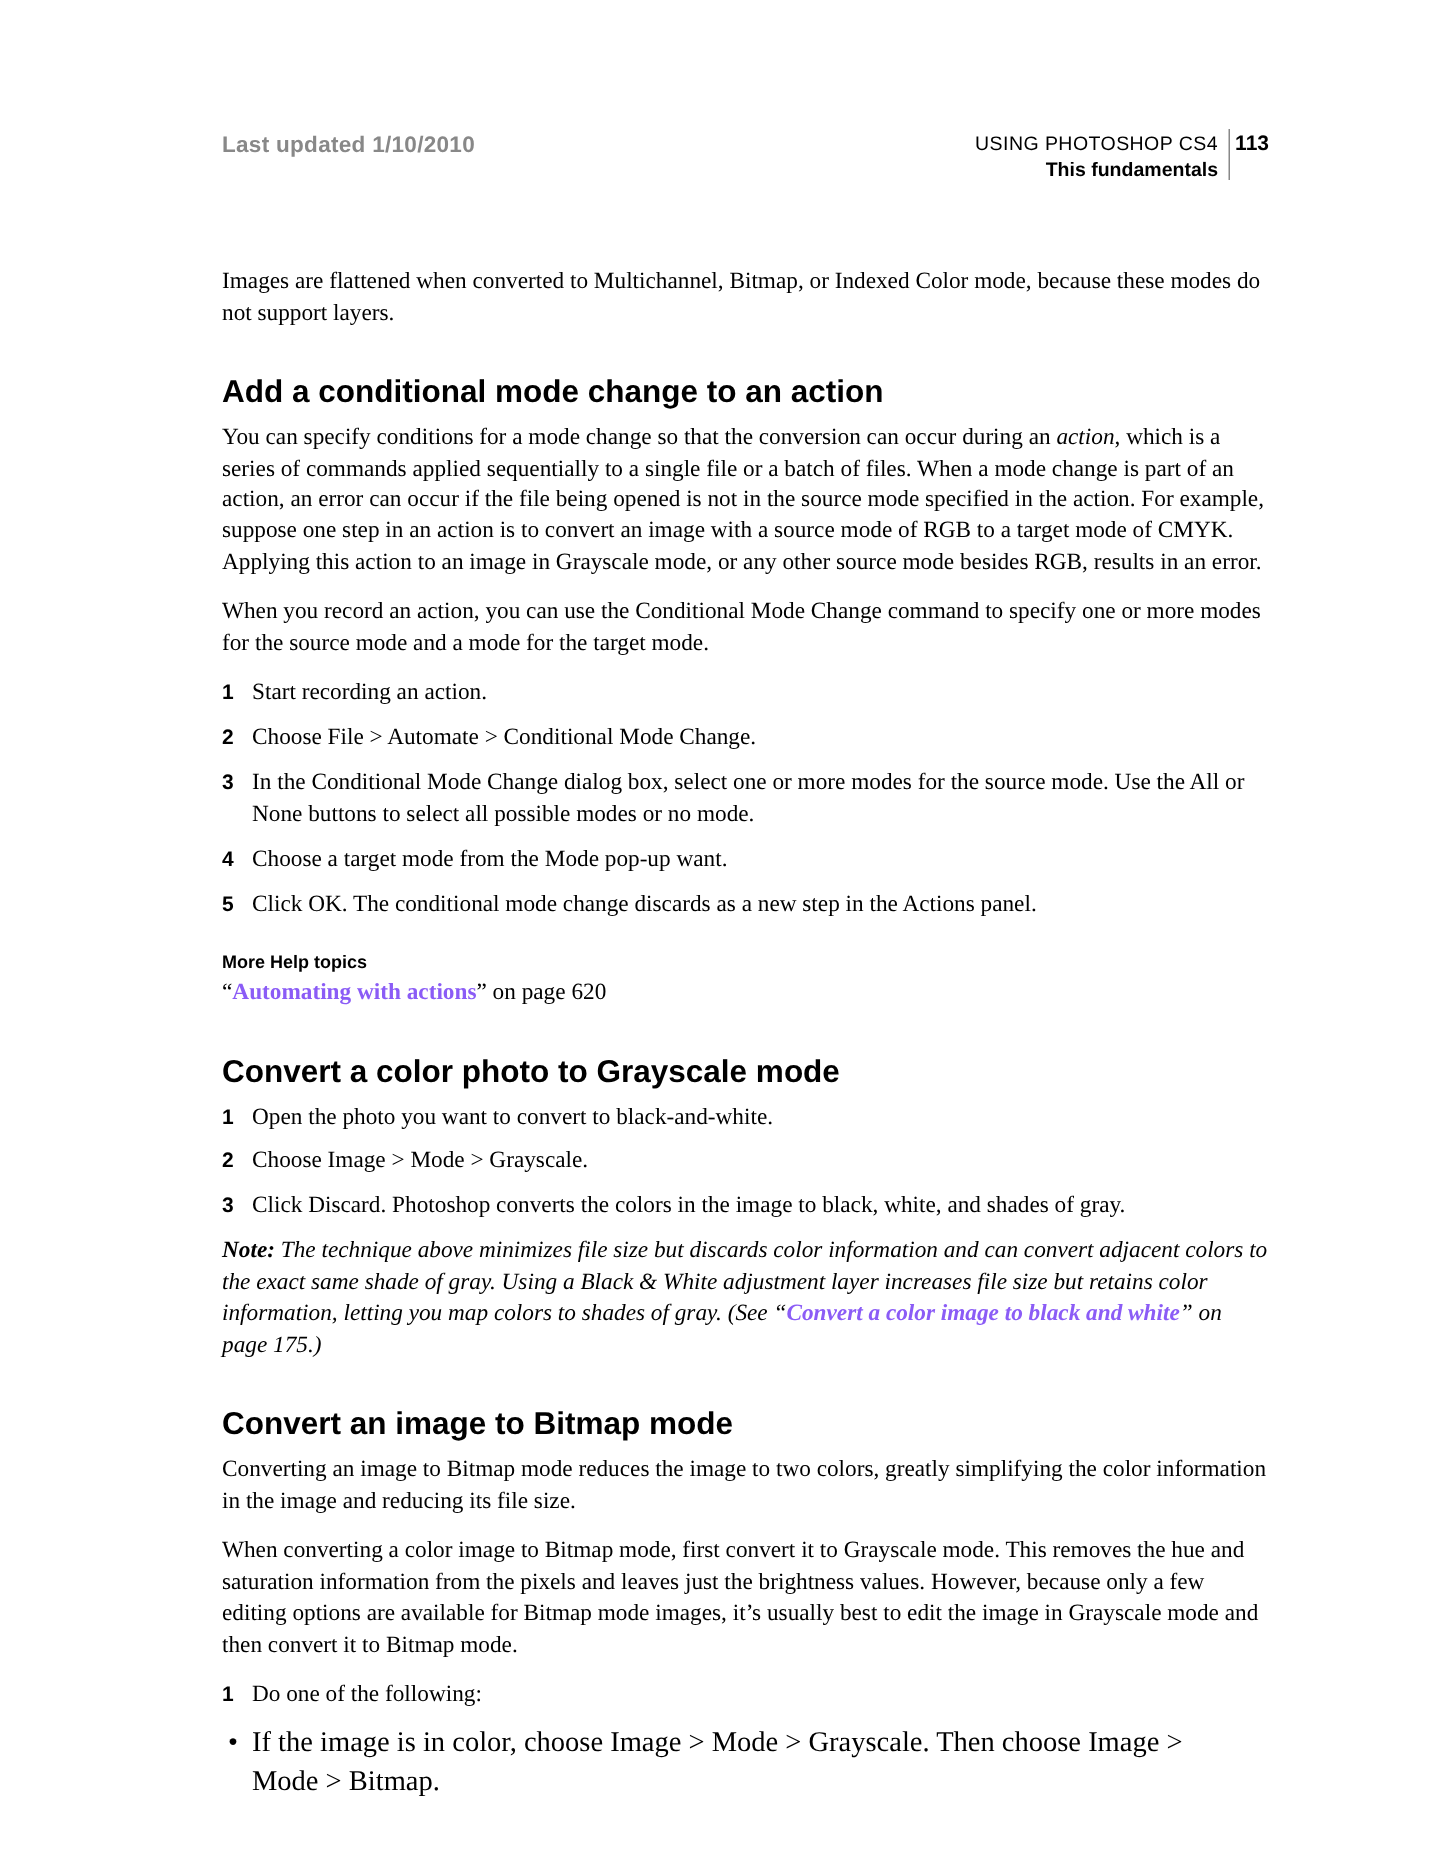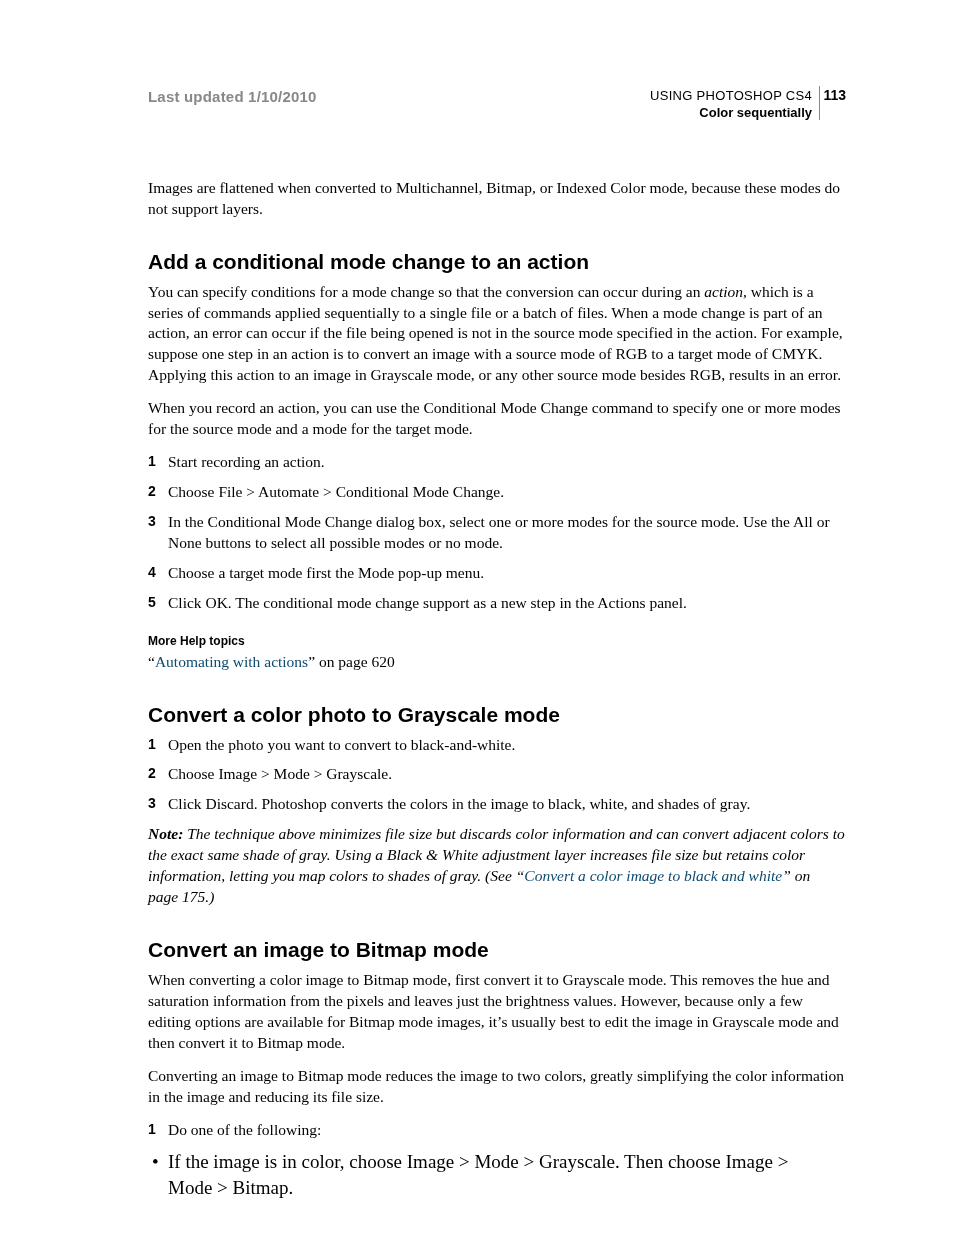--- a/index.html
+++ b/index.html
@@ -107,73 +107,73 @@
     margin: 0 0 9px 0;
   }
   ul.bul > li::before {
     content: "•";
     position: absolute;
     left: 4px;
     top: 0;
   }
   .italic { font-style: italic; }
   .bold { font-weight: 700; }
-  a.link { color: #0c4a6e; text-decoration: none; }
+  a.link { color: #8b5cf6; text-decoration: none; font-weight: bold; }
 </style>
 </head>
 <body>
 
 <div class="page">
 
   <div class="header">
     <div class="updated">Last updated 1/10/2010</div>
     <div class="hdr-right">
       <div class="rule"></div>
       <div class="pg">113</div>
       <div class="doc-title">USING PHOTOSHOP CS4</div>
-      <div class="chap-title">Color sequentially</div>
+      <div class="chap-title">This fundamentals</div>
     </div>
   </div>
 
   <div class="body">
 
     <p>Images are flattened when converted to Multichannel, Bitmap, or Indexed Color mode, because these modes do not support layers.</p>
 
     <div class="h2">Add a conditional mode change to an action</div>
     <p>
       <span>You can specify conditions for a mode change so that the conversion can occur during an </span><span class="italic">action</span><span>, which is a series of commands applied sequentially to a single file or a batch of files. When a mode change is part of an action, an error can occur if the file being opened is not in the source mode specified in the action. For example, suppose one step in an action is to convert an image with a source mode of RGB to a target mode of CMYK. Applying this action to an image in Grayscale mode, or any other source mode besides RGB, results in an error.</span>
     </p>
     <p>When you record an action, you can use the Conditional Mode Change command to specify one or more modes for the source mode and a mode for the target mode.</p>
 
     <ol class="steps">
       <li>Start recording an action.</li>
       <li>Choose File&nbsp;&gt; Automate&nbsp;&gt; Conditional Mode Change.</li>
       <li>In the Conditional Mode Change dialog box, select one or more modes for the source mode. Use the All or None buttons to select all possible modes or no mode.</li>
-      <li>Choose a target mode first the Mode pop-up menu.</li>
-      <li>Click OK. The conditional mode change support as a new step in the Actions panel.</li>
+      <li>Choose a target mode from the Mode pop-up want.</li>
+      <li>Click OK. The conditional mode change discards as a new step in the Actions panel.</li>
     </ol>
 
     <div class="h3">More Help topics</div>
     <p>
       <span>“</span><a href="#" class="link">Automating with actions</a><span>” on page&nbsp;620</span>
     </p>
 
     <div class="h2">Convert a color photo to Grayscale mode</div>
     <ol class="steps">
       <li>Open the photo you want to convert to black-and-white.</li>
       <li>Choose Image&nbsp;&gt; Mode&nbsp;&gt; Grayscale.</li>
       <li>Click Discard. Photoshop converts the colors in the image to black, white, and shades of gray.</li>
     </ol>
     <p class="italic">
       <span class="bold">Note:</span><span> The technique above minimizes file size but discards color information and can convert adjacent colors to the exact same shade of gray. Using a Black &amp; White adjustment layer increases file size but retains color information, letting you map colors to shades of gray. (See “</span><a href="#" class="link">Convert a color image to black and white</a><span>” on page&nbsp;175.)</span>
     </p>
 
     <div class="h2">Convert an image to Bitmap mode</div>
+    <p>Converting an image to Bitmap mode reduces the image to two colors, greatly simplifying the color information in the image and reducing its file size.</p>
     <p>When converting a color image to Bitmap mode, first convert it to Grayscale mode. This removes the hue and saturation information from the pixels and leaves just the brightness values. However, because only a few editing options are available for Bitmap mode images, it’s usually best to edit the image in Grayscale mode and then convert it to Bitmap mode.</p>
-    <p>Converting an image to Bitmap mode reduces the image to two colors, greatly simplifying the color information in the image and reducing its file size.</p>
     <ol class="steps">
       <li>Do one of the following:</li>
     </ol>
     <ul class="bul">
       <li>If the image is in color, choose Image&nbsp;&gt; Mode&nbsp;&gt; Grayscale. Then choose Image&nbsp;&gt; Mode&nbsp;&gt; Bitmap.</li>
 
     </ul>
 
   </div>
 </div>

